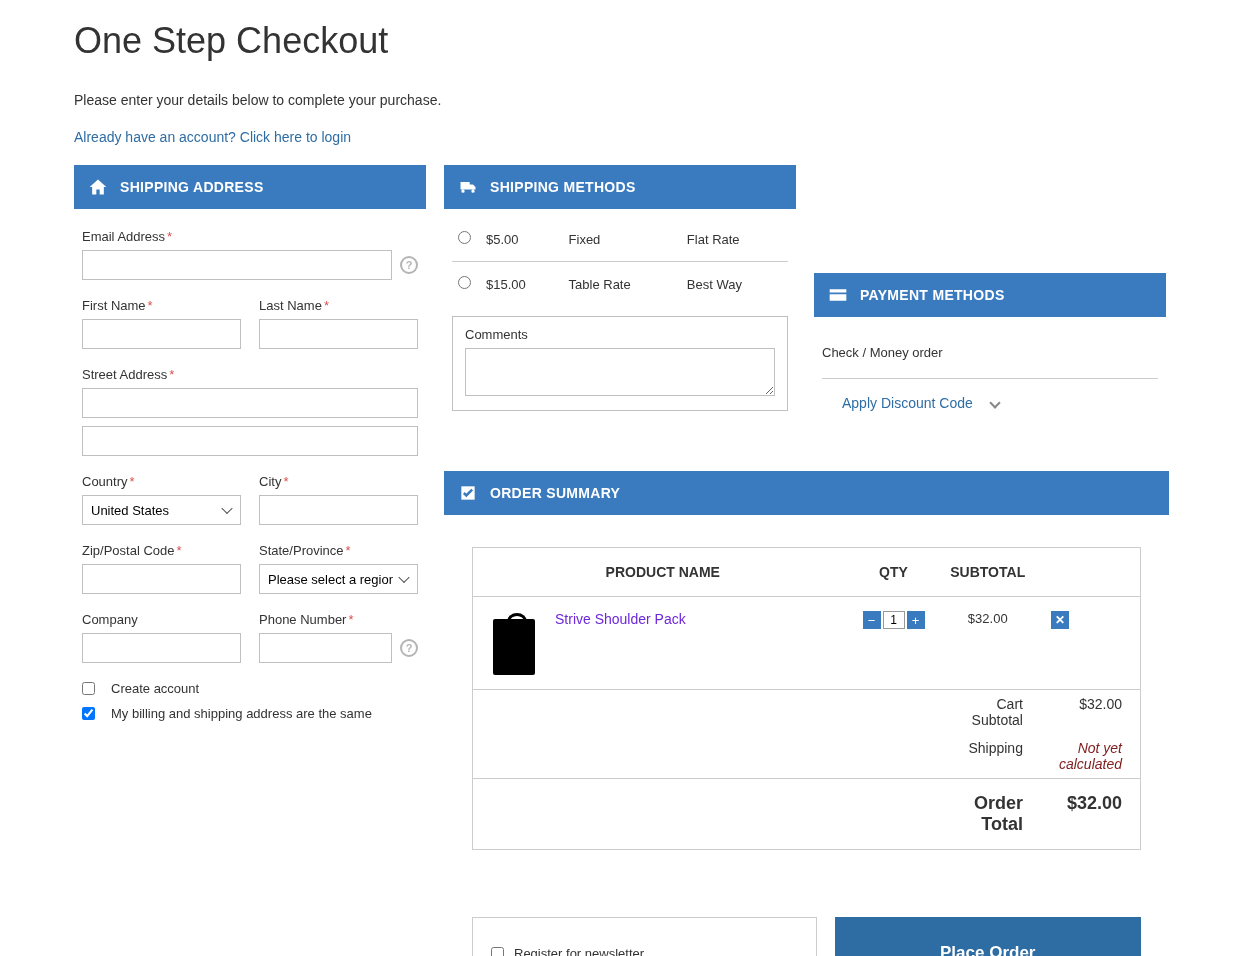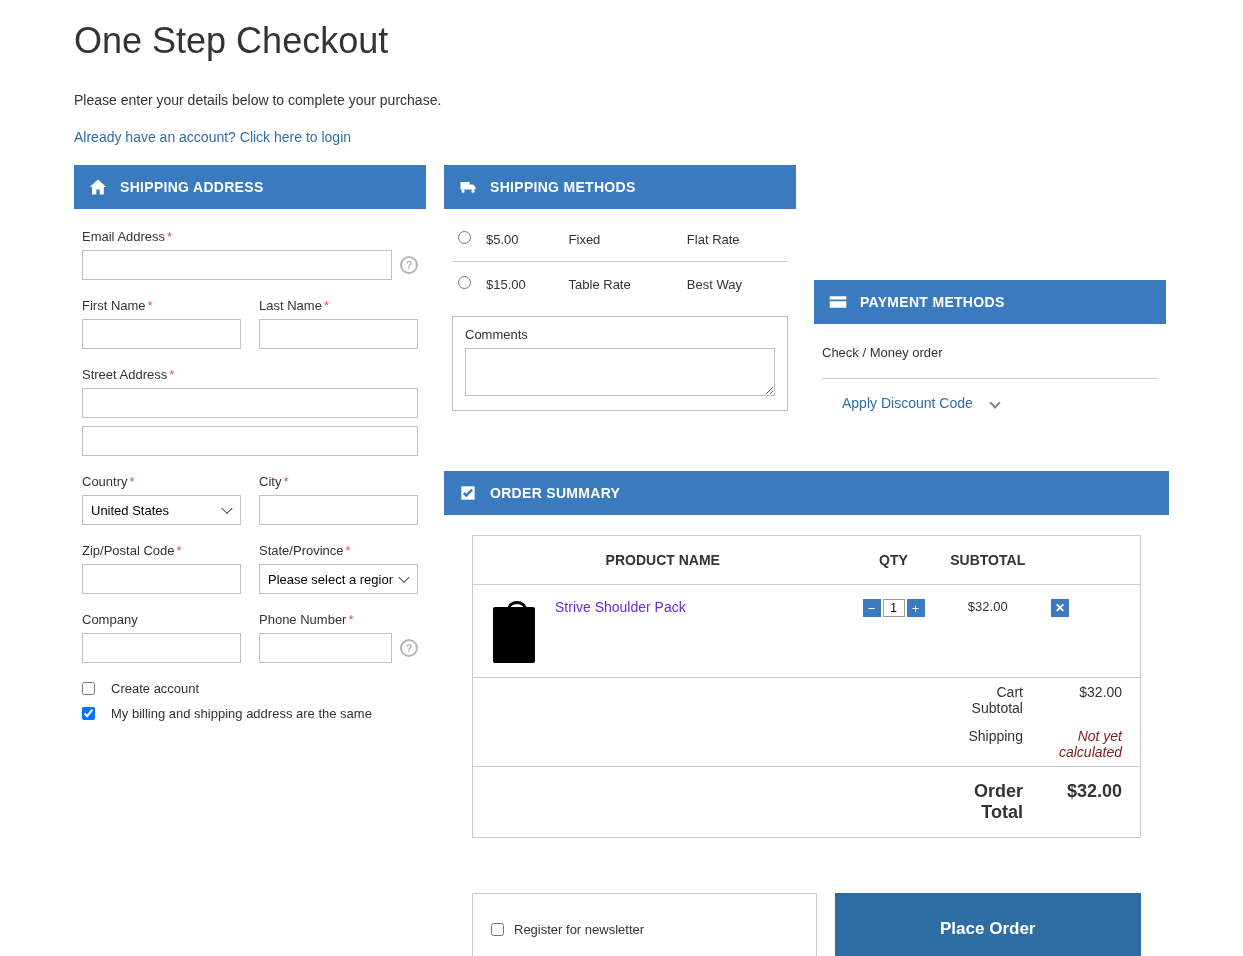--- a/index.html
+++ b/index.html
@@ -192,39 +192,39 @@
           </div>
         </div>
 
         <div class="col3">
           <div class="section-header">
             <svg viewBox="0 0 24 24">
                 <path d="M2 5h20v4H2zM2 11h20v8H2zm2 3h4v2H4z"></path>
               </svg>
             <span>PAYMENT METHODS</span>
           </div>
-          <div class="section-body" style="padding-top:3px;">
+          <div class="section-body" style="padding-top:10px;">
             <div class="payment-text">Check / Money order</div>
             <div class="discount-link">
               <span>Apply Discount Code</span>
               <span class="chevron"></span>
             </div>
           </div>
         </div>
       </div>
 
       <div class="order-summary-wrap">
         <div class="section-header">
           <svg viewBox="0 0 24 24">
               <path d="M4 4h16v16H4z" fill="#fff"></path>
               <path d="M7 12l3 3 7-7" stroke="#3a7bbf" stroke-width="3" fill="none"></path>
             </svg>
           <span>ORDER SUMMARY</span>
         </div>
-        <div style="padding:0 28px;">
+        <div style="padding:12px 28px;">
           <table class="order-table">
             <thead>
               <tr>
                 <th class="pname">PRODUCT NAME</th>
                 <th>QTY</th>
                 <th>SUBTOTAL</th>
                 <th style="width:40px;"></th>
               </tr>
             </thead>
             <tbody>

